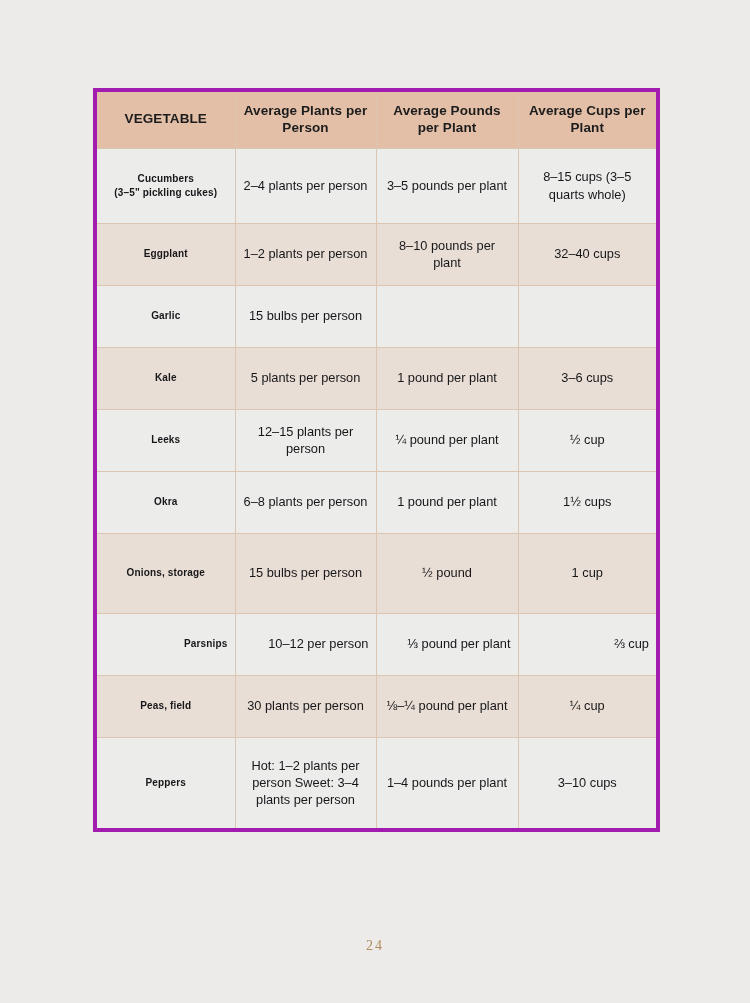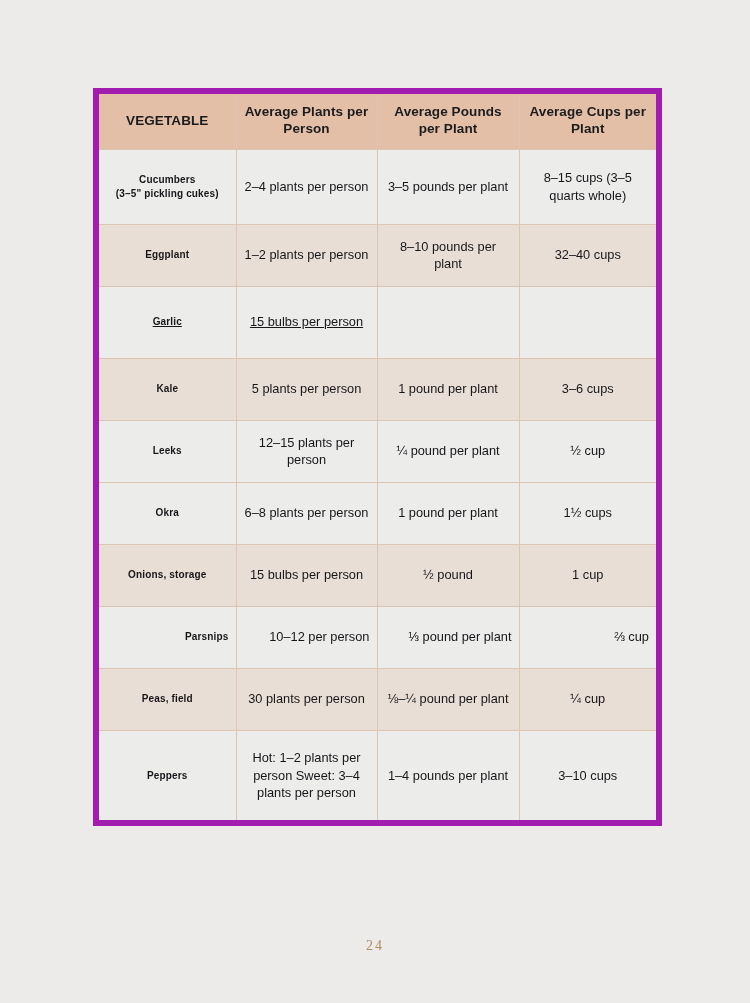--- a/index.html
+++ b/index.html
@@ -26,21 +26,21 @@
     position: absolute;
     left: 93px;
     top: 88px;
     width: 563px;
   }
 
   table.veg-table {
     width: 563px;
     border-collapse: collapse;
     table-layout: fixed;
-    border: 6px solid #a21caf;
+    border: 4px solid #a21caf;
   }
 
   table.veg-table col.c0 { width: 140px; }
   table.veg-table col.c1 { width: 141px; }
   table.veg-table col.c2 { width: 142px; }
   table.veg-table col.c3 { width: 140px; }
 
   table.veg-table th,
   table.veg-table td {
     border: 1px solid #dcc6b2;
@@ -75,26 +75,26 @@
   }
 
   table.veg-table tbody td.name-cell {
     font-weight: bold;
     font-size: 10px;
     letter-spacing: 0.15px;
   }
 
   tr.r-cucumbers td { height: 75px; }
   tr.r-eggplant  td { height: 62px; }
-  tr.r-garlic    td { height: 72px; text-decoration: underline; }
+  tr.r-garlic    td { height: 62px; }
   tr.r-kale      td { height: 62px; }
   tr.r-leeks     td { height: 62px; }
   tr.r-lettuces  td { height: 62px; }
   tr.r-okra      td { height: 62px; }
-  tr.r-onions    td { height: 62px; }
+  tr.r-onions    td { height: 80px; }
   tr.r-parsnips  td { height: 62px; text-align: right; }
   tr.r-peas      td { height: 62px; }
   tr.r-peppers   td { height: 93px; }
 
   .page-number {
     position: absolute;
     left: 0;
     top: 938px;
     width: 750px;
     text-align: center;

